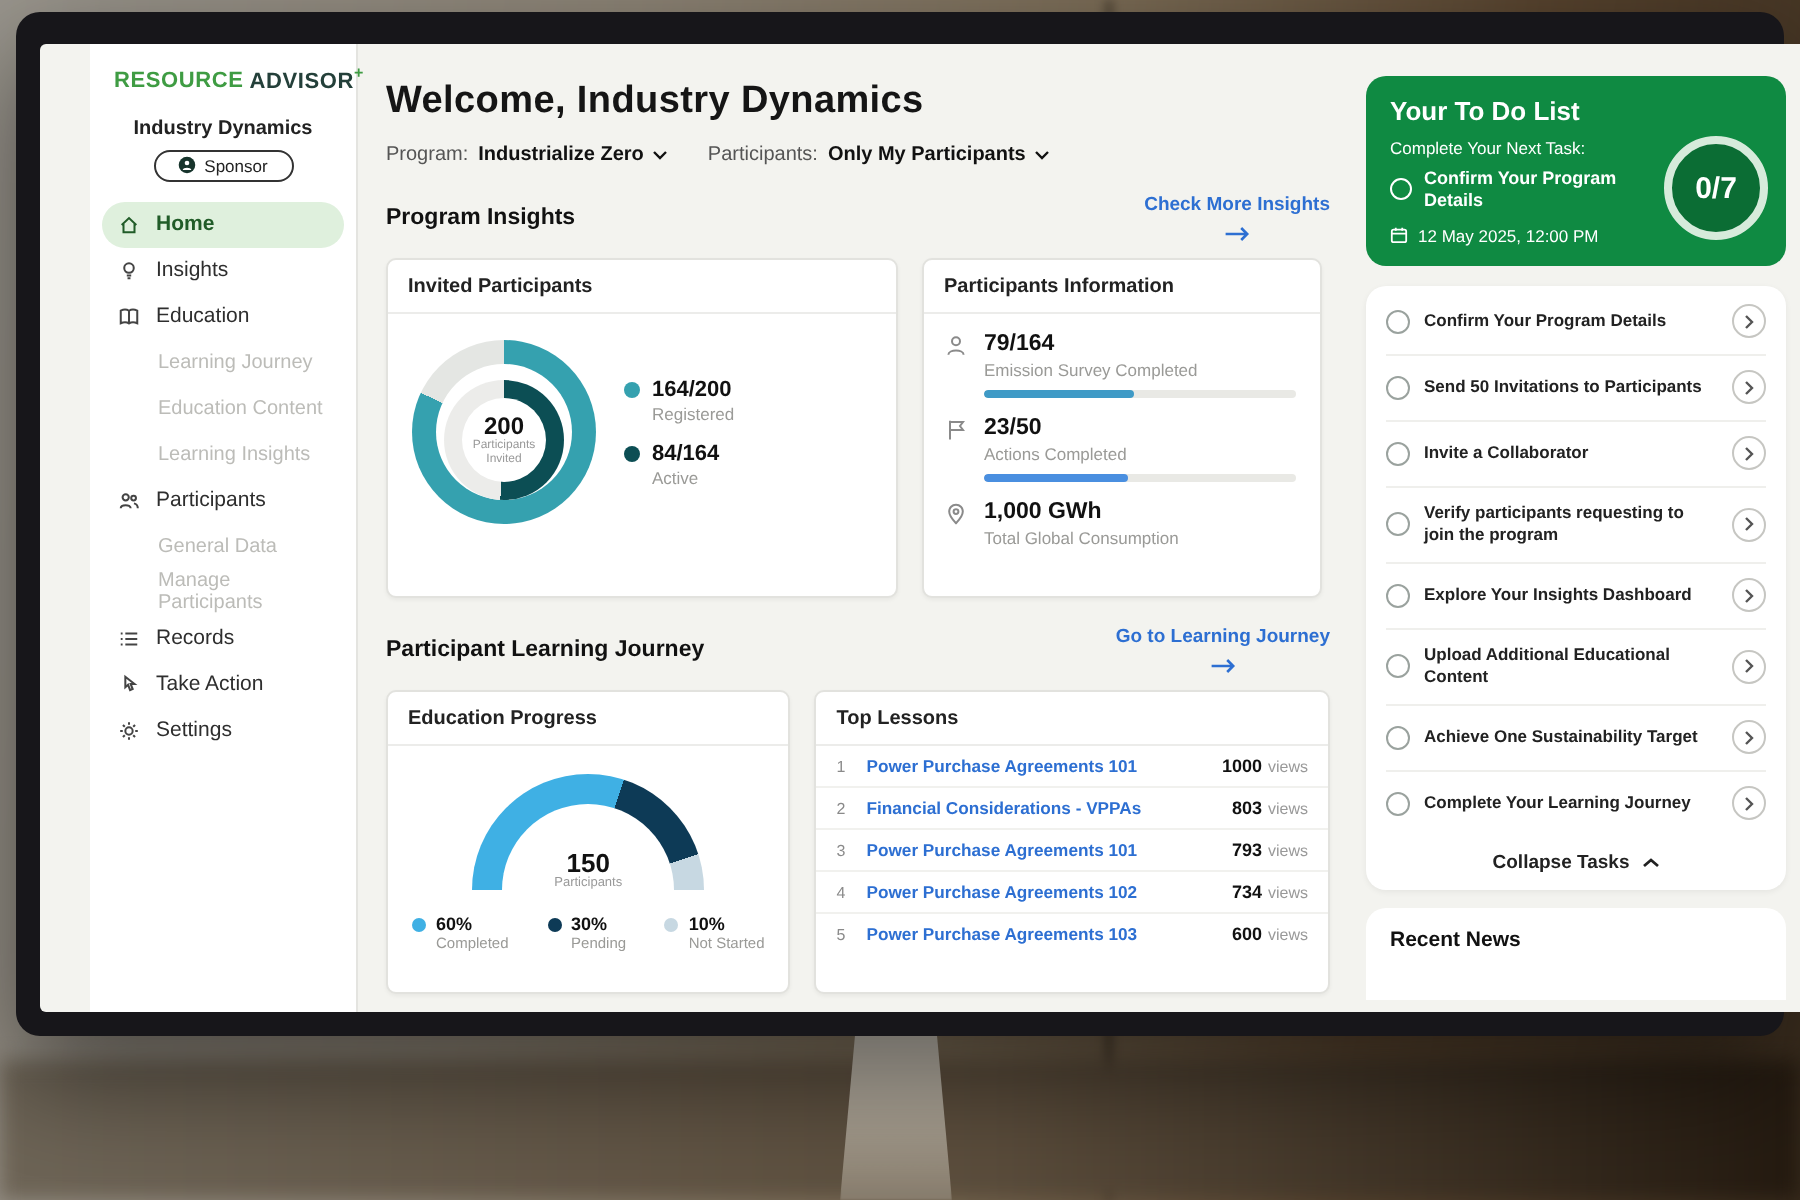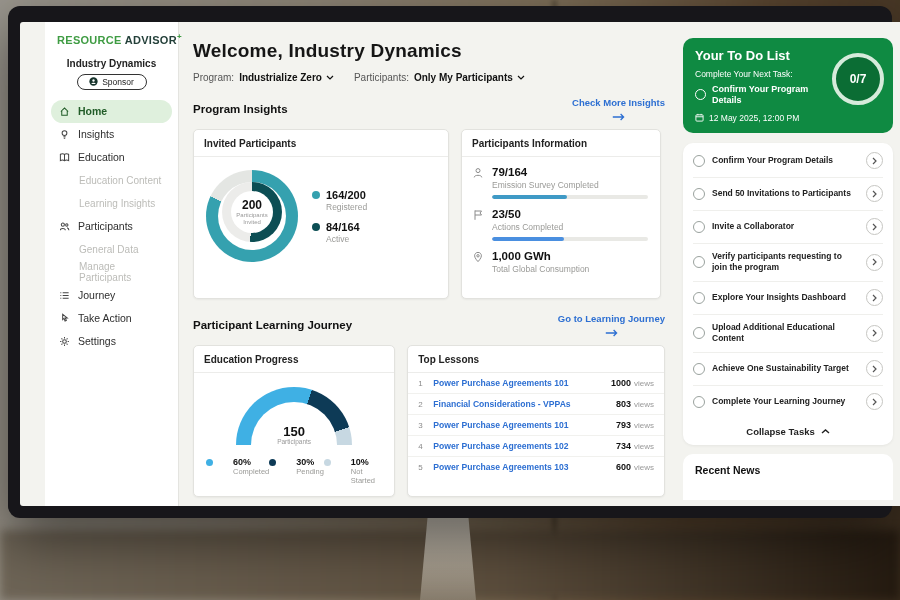--- a/index.html
+++ b/index.html
@@ -43,21 +43,21 @@
   .section-head{display:flex;justify-content:space-between;align-items:center;margin-top:14px;}
   .section-title{font-size:11.5px;font-weight:bold;color:#111;}
   .section-link{font-size:9.5px;font-weight:bold;color:#2d6fd2;display:flex;align-items:center;gap:5px;cursor:pointer;flex-direction:column;}
   .cards{display:flex;gap:12px;margin-top:8px;}
   .card{background:#fff;border:1px solid #e2e2de;border-radius:5px;box-shadow:0 1px 2px rgba(0,0,0,.05);box-sizing:border-box;}
   .card-head{font-size:10px;font-weight:bold;color:#222;padding:8px 10px 7px;border-bottom:1px solid #ececea;}
 
   .card-invited{width:256px;height:170px;}
   .card1-body{display:flex;align-items:center;gap:14px;padding:13px 8px 0 12px;}
   .donut{width:92px;height:92px;border-radius:50%;display:flex;align-items:center;justify-content:center;}
-  .donut-hole1{width:68px;height:68px;border-radius:50%;background:#fff;display:flex;align-items:flex-start;justify-content:center;}
+  .donut-hole1{width:68px;height:68px;border-radius:50%;background:#fff;display:flex;align-items:flex-end;justify-content:center;}
   .donut-inner{width:60px;height:60px;border-radius:50%;display:flex;align-items:center;justify-content:center;}
   .donut-hole2{width:42px;height:42px;border-radius:50%;background:#fff;display:flex;flex-direction:column;
     align-items:center;justify-content:center;text-align:center;}
   .donut-val{font-size:12px;font-weight:bold;color:#111;}
   .donut-lab{font-size:6px;color:#999;line-height:1.2;width:34px;}
   .leg-item{display:flex;gap:6px;margin:9px 0;}
   .leg-dot{width:8px;height:8px;border-radius:50%;margin-top:2px;flex:none;}
   .leg-dot.teal{background:#35a1af;} .leg-dot.darkteal{background:#0c4e54;}
   .leg-val{font-size:11px;font-weight:bold;color:#111;}
   .leg-lab{font-size:8.5px;color:#9a9a97;margin-top:1px;}
@@ -71,21 +71,21 @@
   .pfill{height:100%;border-radius:2px;background:#4a8fe0;}
 
   .card-education{width:204px;height:152px;}
   .gauge-wrap{position:relative;width:116px;height:58px;margin:14px auto 0;}
   .gauge{width:116px;height:58px;border-radius:116px 116px 0 0;overflow:hidden;}
   .gauge-hole{position:absolute;left:15px;top:15px;width:86px;height:43px;border-radius:86px 86px 0 0;background:#fff;}
   .gauge-text{position:absolute;left:0;right:0;bottom:0;text-align:center;}
   .gauge-val{font-size:13px;font-weight:bold;color:#111;line-height:1;}
   .gauge-lab{font-size:6.5px;color:#999;}
   .gauge-legend{display:flex;justify-content:space-between;padding:12px 12px 0;}
-  .gl-item{display:flex;gap:20px;}
+  .gl-item{display:flex;gap:5px;}
   .gl-dot{width:7px;height:7px;border-radius:50%;margin-top:2px;flex:none;}
   .gl-item:nth-child(1) .gl-dot{background:#3fb0e4;}
   .gl-item:nth-child(2) .gl-dot{background:#0d3a56;}
   .gl-item:nth-child(3) .gl-dot{background:#c7d8e2;}
   .gl-val{font-size:9px;font-weight:bold;color:#111;}
   .gl-lab{font-size:7.5px;color:#9a9a97;}
 
   .card-lessons{width:260px;height:152px;}
   .lesson{display:flex;align-items:center;gap:8px;padding:5px 10px;border-bottom:1px solid #f1f1ee;}
   .lesson:last-child{border-bottom:none;}
@@ -96,23 +96,23 @@
 
   
   .right{width:228px;flex:none;padding:16px 12px 0 6px;box-sizing:border-box;}
   .todo-green{position:relative;background:#0f8a42;border-radius:10px;padding:10px 60px 10px 12px;color:#fff;}
   .todo-title{font-size:13px;font-weight:bold;}
   .todo-sub{font-size:8.5px;margin-top:6px;}
   .todo-next{display:flex;align-items:center;gap:6px;margin-top:5px;font-size:9px;font-weight:bold;line-height:1.2;}
   .todo-check{width:11px;height:11px;border:1.5px solid #fff;border-radius:50%;flex:none;box-sizing:border-box;cursor:pointer;}
   .todo-date{display:flex;align-items:center;gap:5px;margin-top:7px;font-size:8.5px;}
   .todo-date svg{width:9px;height:9px;}
-  .todo-progress{position:absolute;right:9px;top:15px;width:52px;height:52px;border-radius:50%;background:#0b6d34;
+  .todo-progress{position:absolute;right:9px;top:30px;width:52px;height:52px;border-radius:50%;background:#0b6d34;
     border:4px solid #d6ebdb;display:flex;align-items:center;justify-content:center;
-    font-size:12px;font-weight:bold;box-sizing:border-box;}
+    font-size:15px;font-weight:bold;box-sizing:border-box;}
   .tasks-card{background:#fff;border-radius:10px;margin-top:10px;padding:2px 10px 5px;box-shadow:0 1px 3px rgba(0,0,0,.06);}
   .task{display:flex;align-items:center;gap:7px;padding:7.5px 0;border-bottom:1px solid #efefec;cursor:pointer;}
   .task-check{width:12px;height:12px;border:1.5px solid #9aa29e;border-radius:50%;flex:none;box-sizing:border-box;cursor:pointer;}
   .task-label{flex:1;font-size:8.5px;color:#222;font-weight:bold;line-height:1.3;}
   .task-go{width:15px;height:15px;border:1px solid #c6c6c2;border-radius:50%;display:flex;align-items:center;
     justify-content:center;color:#555;flex:none;cursor:pointer;}
   .collapse{display:flex;justify-content:center;align-items:center;gap:6px;padding:8px 0 3px;
     font-size:9.5px;font-weight:bold;color:#222;cursor:pointer;}
   .news-card{background:#fff;border-radius:10px 10px 0 0;margin-top:9px;padding:10px 12px;height:46px;box-sizing:border-box;}
   .news-title{font-size:10.5px;font-weight:bold;color:#111;}
@@ -156,20 +156,23 @@
               </svg>
             <span>Insights</span>
           </div>
           <div class="mi">
             <svg viewBox="0 0 12 12" fill="none" stroke="currentColor" stroke-width="1.1">
                 <path d="M1.5 2.5 C3 1.8 4.8 1.8 6 2.6 C7.2 1.8 9 1.8 10.5 2.5 V9.4 C9 8.7 7.2 8.7 6 9.5 C4.8 8.7 3 8.7 1.5 9.4 Z M6 2.6 V9.5"></path>
               </svg>
             <span>Education</span>
           </div>
           <div class="mi sub">
+            <span>Learning Journey</span>
+          </div>
+          <div class="mi sub">
             <span>Education Content</span>
           </div>
           <div class="mi sub">
             <span>Learning Insights</span>
           </div>
           <div class="mi">
             <svg viewBox="0 0 12 12" fill="none" stroke="currentColor" stroke-width="1.1">
                 <circle cx="4.2" cy="4" r="1.7"></circle>
                 <path d="M1.5 10 C1.5 7.7 6.9 7.7 6.9 10"></path>
                 <circle cx="8.5" cy="4.4" r="1.3"></circle>
@@ -180,21 +183,21 @@
           <div class="mi sub">
             <span>General Data</span>
           </div>
           <div class="mi sub">
             <span>Manage Participants</span>
           </div>
           <div class="mi">
             <svg viewBox="0 0 12 12" fill="none" stroke="currentColor" stroke-width="1.1">
                 <path d="M1.5 3 H2.5 M4 3 H10.5 M1.5 6 H2.5 M4 6 H10.5 M1.5 9 H2.5 M4 9 H10.5"></path>
               </svg>
-            <span>Journey</span>
+            <span>Records</span>
           </div>
           <div class="mi">
             <svg viewBox="0 0 12 12" fill="none" stroke="currentColor" stroke-width="1.1">
                 <path d="M4 1.5 V7.2 L5.5 5.9 L6.6 8.8 L8 8.2 L6.9 5.4 H9 Z"></path>
               </svg>
             <span>Take Action</span>
           </div>
           <div class="mi">
             <svg viewBox="0 0 12 12" fill="none" stroke="currentColor" stroke-width="1.1">
                 <circle cx="6" cy="6" r="2"></circle>

